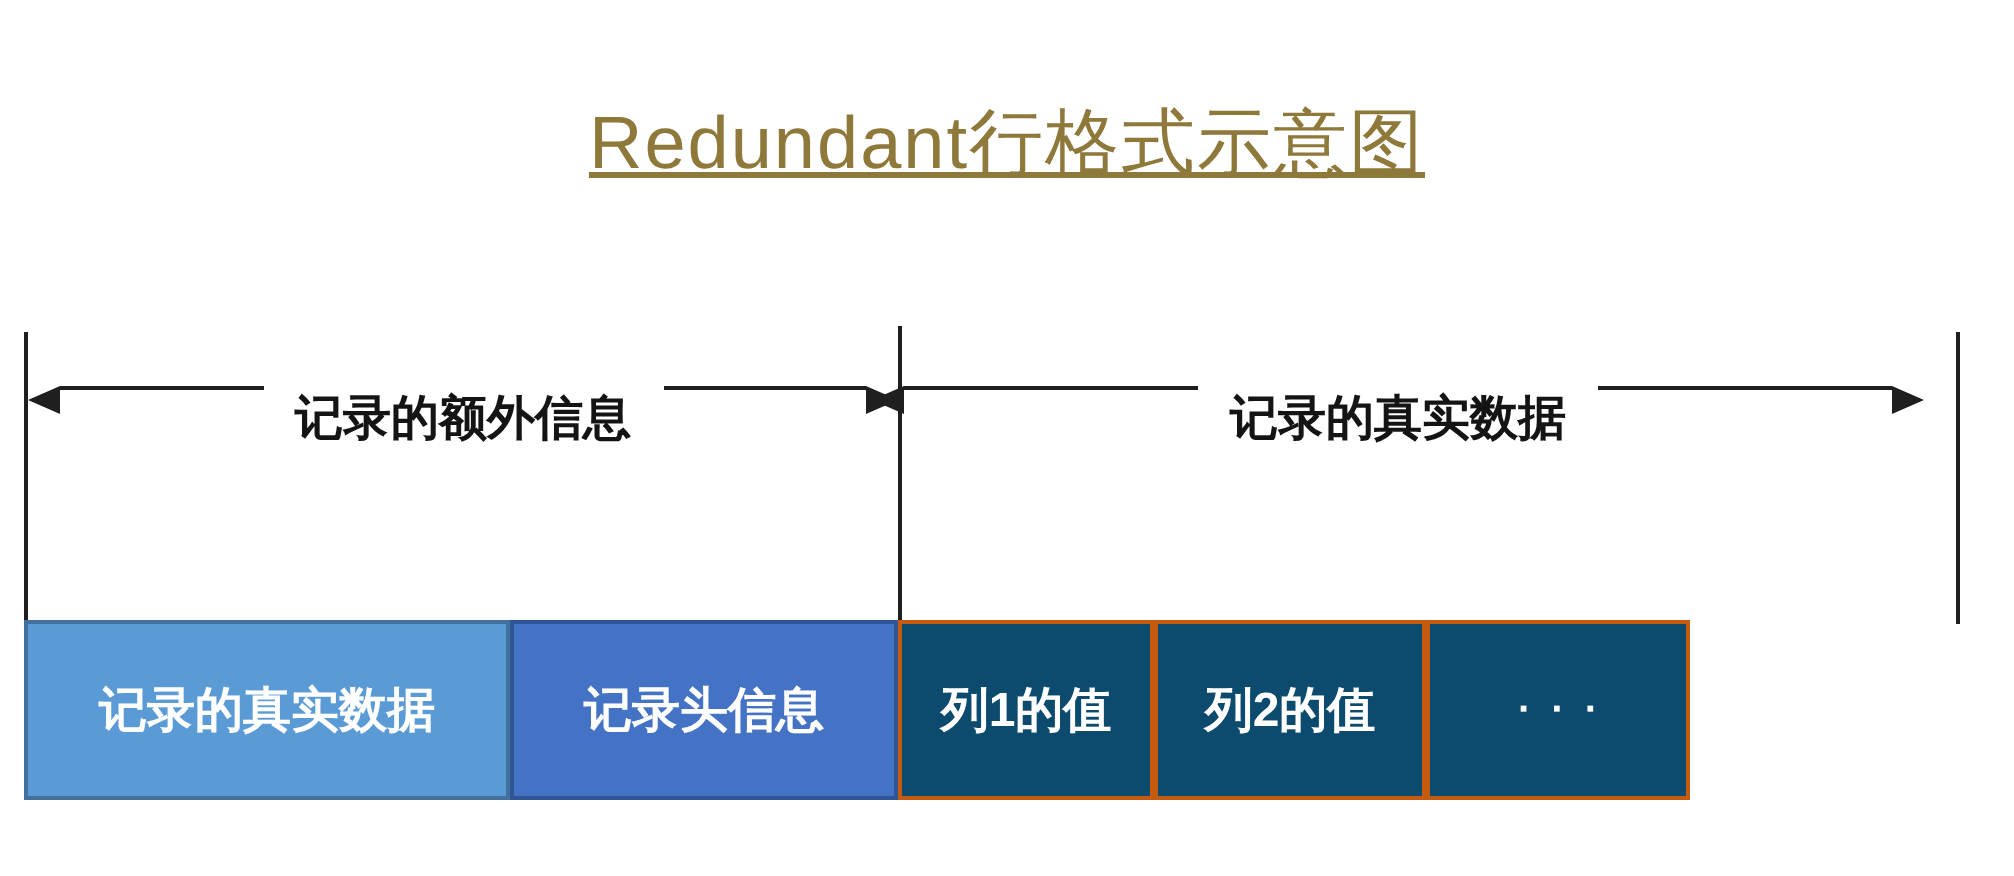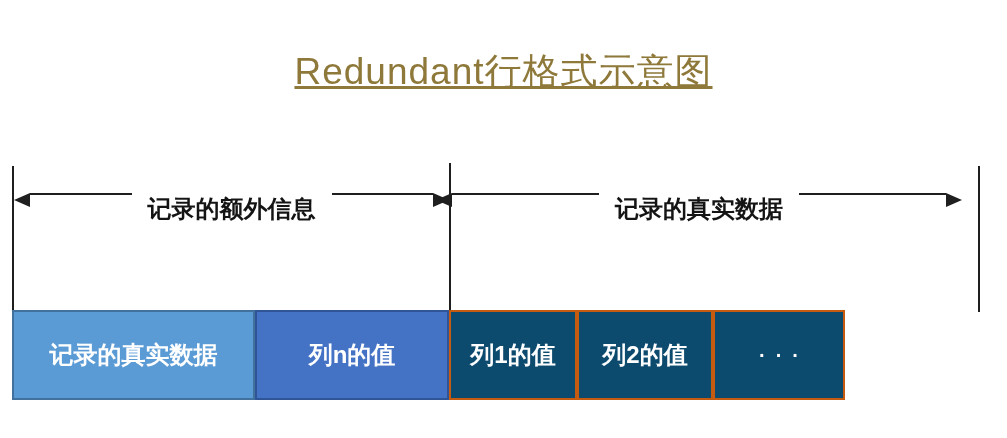--- a/index.html
+++ b/index.html
@@ -104,21 +104,21 @@
     <span class="dim-label">记录的真实数据</span>
     <span class="dim-line"></span>
     <span class="arrowhead point-right"></span>
   </div>
 
   <div class="boxes">
     <div class="box b-lightblue w0">
       <span>记录的真实数据</span>
     </div>
     <div class="box b-darkblue w1">
-      <span>列n的值</span>
+      <span>记录头信息</span>
     </div>
     <div class="box b-orange w2">
       <span>列1的值</span>
     </div>
     <div class="box b-orange w3">
       <span>列2的值</span>
     </div>
     <div class="box b-orange w4">
       <span class="box-ellipsis-label">···</span>
     </div>

